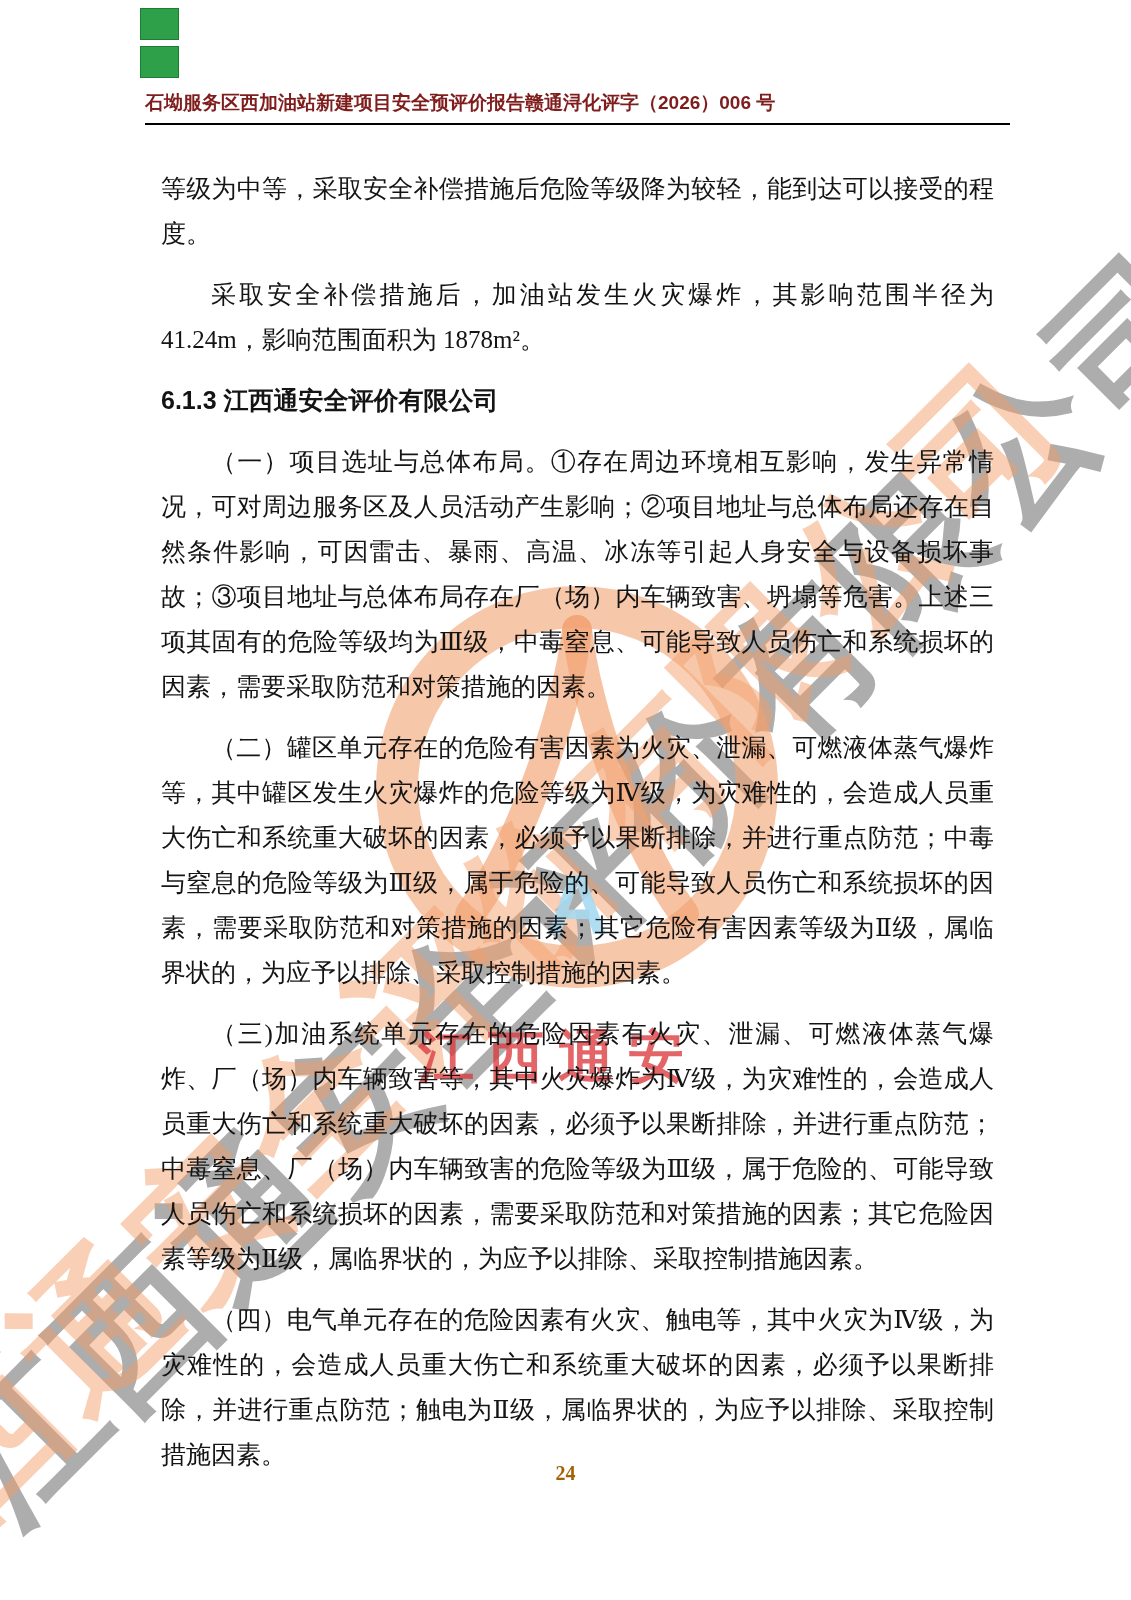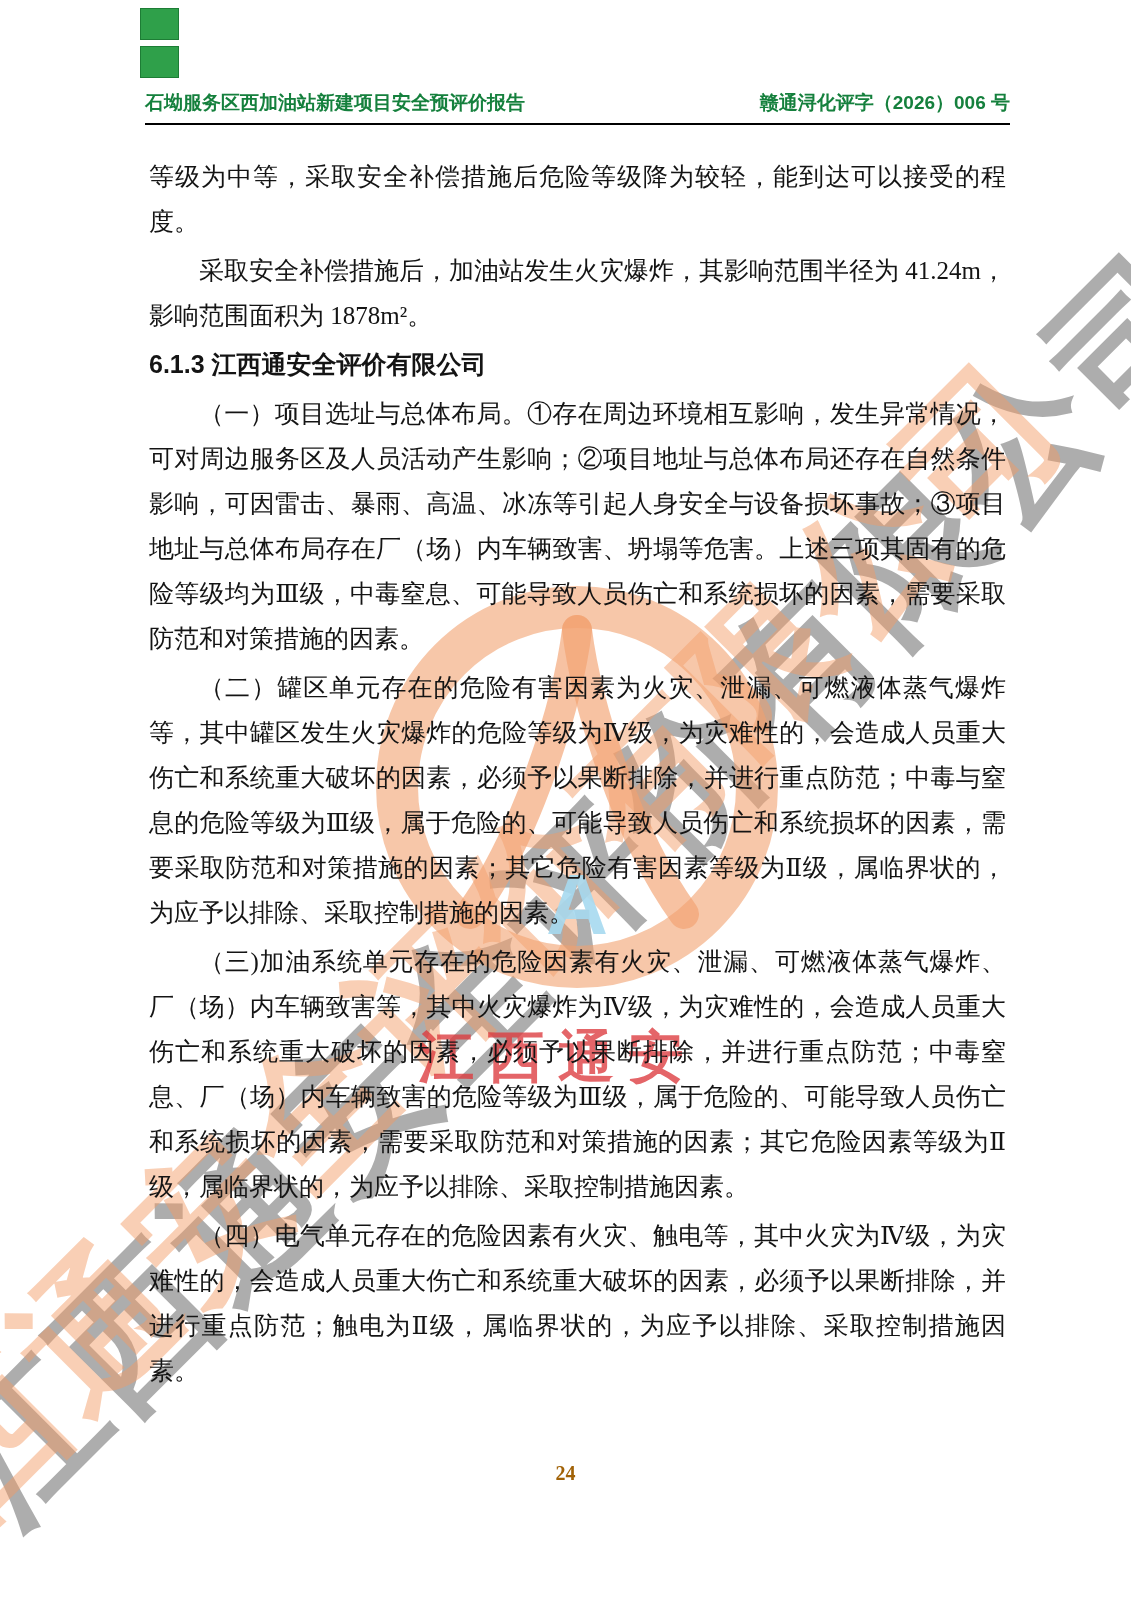--- a/index.html
+++ b/index.html
@@ -20,27 +20,27 @@
 
   
   .marker{position:absolute;left:140px;width:37px;height:30px;background:#2fa04a;
         border:1px solid #1d7d35;z-index:4;}
   .marker.m1{top:8px}
   .marker.m2{top:46px}
 
   
   .hdr{position:absolute;left:145px;right:121px;top:90px;z-index:2;
        font-family:"Liberation Sans","DejaVu Sans",sans-serif;font-weight:600;
-       font-size:19px;color:#15803d;display:flex;justify-content:space-between;}
+       font-size:19px;color:#7f1d1d;display:flex;}
   .hdr-rule{position:absolute;left:145px;right:121px;top:123px;border-top:2px solid #000;z-index:2;}
 
   
   .doc{position:absolute;left:145px;right:121px;top:150px;z-index:2;
        font-size:25px;line-height:45px;text-align:justify;color:#141414;}
-  .doc p{margin:4px;}
+  .doc p{margin:16px;}
   .doc p.indent{text-indent:2em;}
   .doc p.heading{font-family:"Liberation Sans","DejaVu Sans",sans-serif;font-weight:bold;}
 
   
   .pageno{position:absolute;left:0;right:0;top:1462px;z-index:2;text-align:center;
        font-size:20px;font-weight:bold;color:#a16207;}
 </style>
 </head>
 <body>
 

